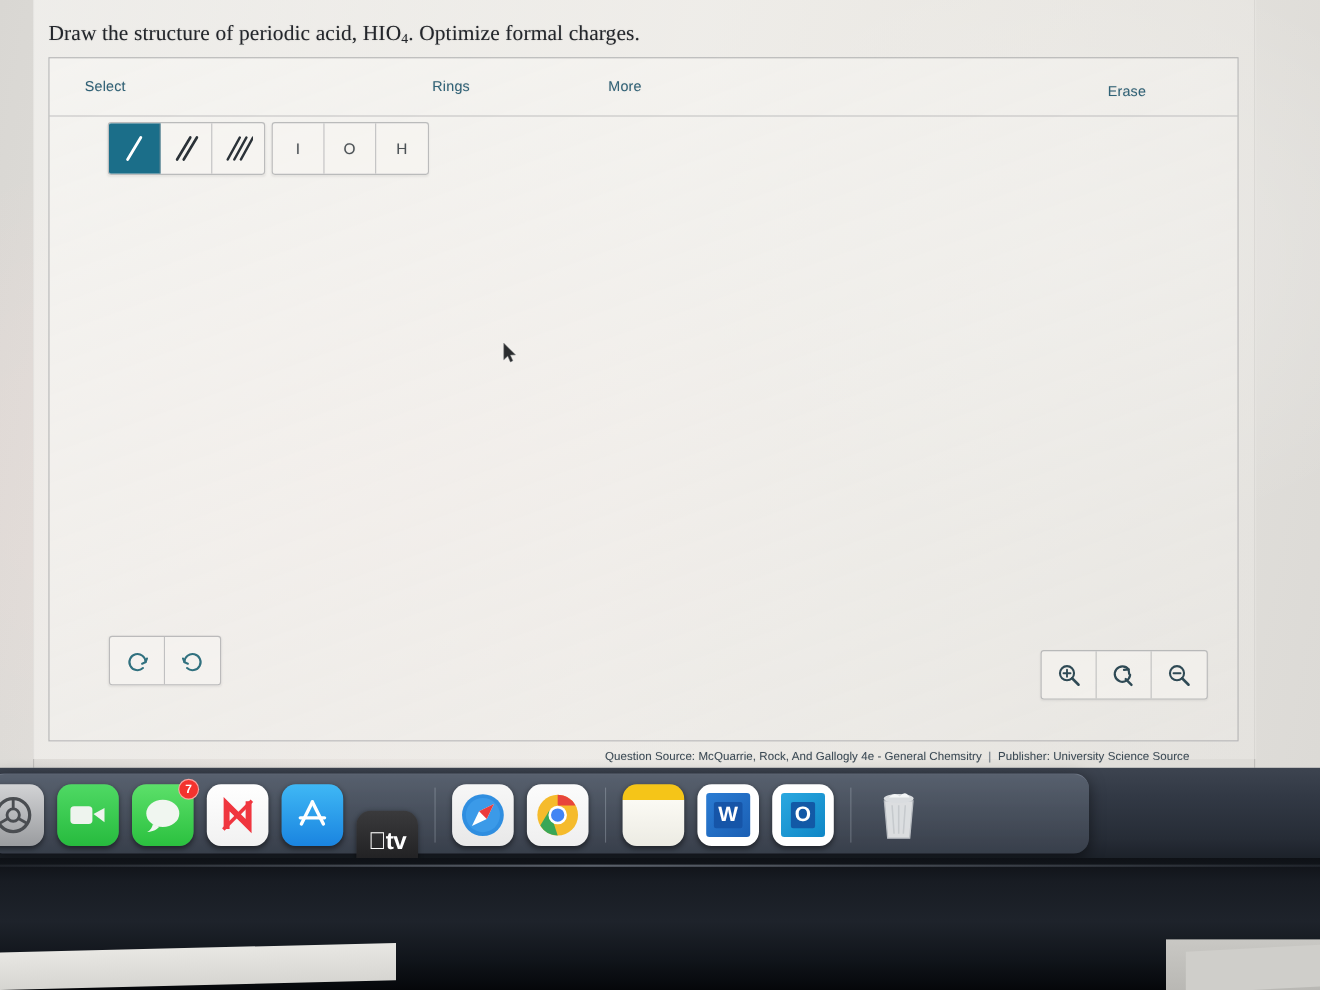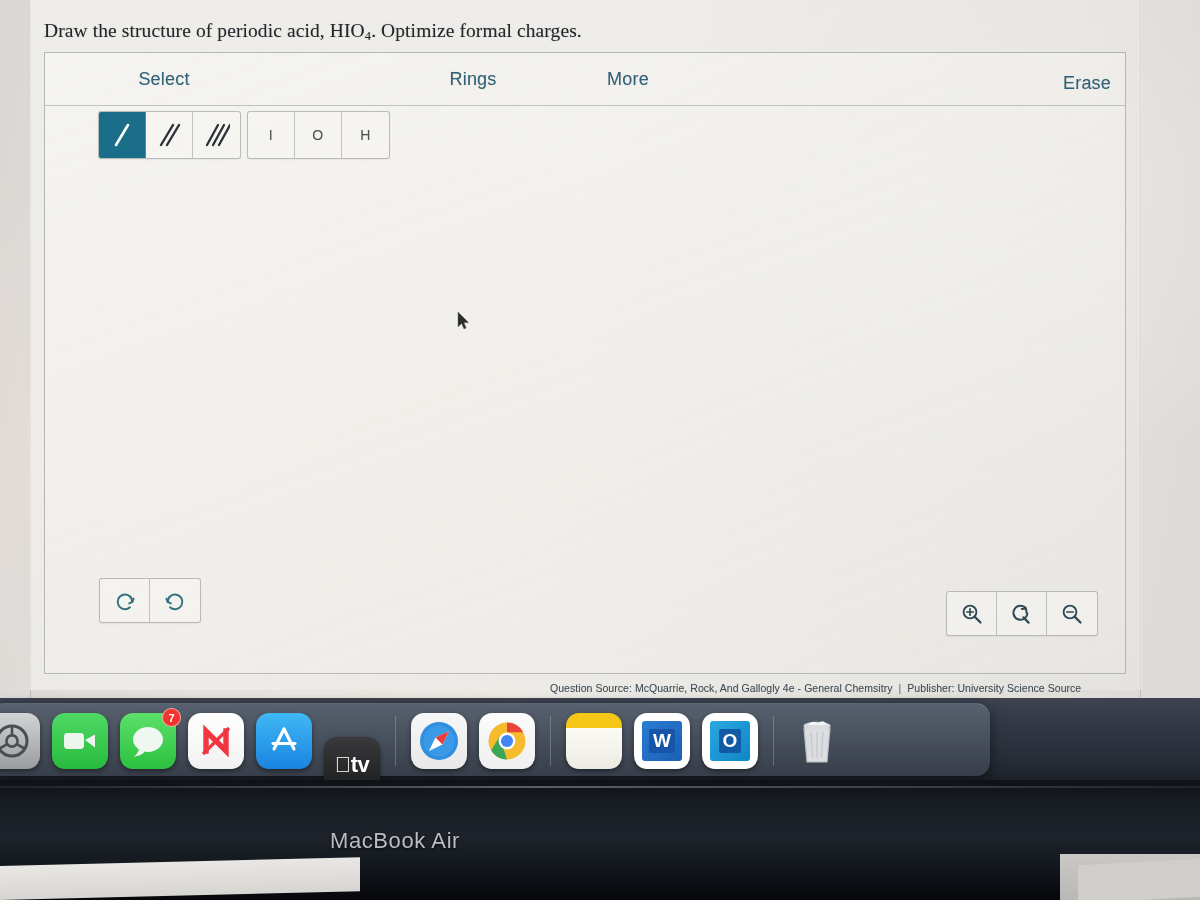--- a/index.html
+++ b/index.html
@@ -49,21 +49,21 @@
     box-sizing:border-box;
   }
 
   
   .tabstrip{
     position:absolute;left:0;top:0;right:0;height:52px;
     border-bottom:1px solid rgba(150,152,155,.55);
   }
   .tab{
     position:absolute;top:6px;height:40px;line-height:40px;
-    text-align:center;font-size:18px;color:#2f6277;
+    text-align:left;font-size:13px;color:#2f6277;
     letter-spacing:.2px;text-shadow:0 0 1px rgba(120,120,120,.35);
     cursor:pointer;
   }
   .tab.active{
     background:#1b6e89;color:#ffffff;border-radius:2px;
     box-shadow:0 1px 3px rgba(0,0,0,.22);
     text-shadow:0 0 1.5px rgba(255,255,255,.4);
   }
   #tab-select{left:32px;width:174px;}
   #tab-draw{left:206px;width:142px;}
@@ -378,17 +378,16 @@
         <line x1="28" y1="16" x2="26.2" y2="42" stroke="#c6cacd" stroke-width="1.4"></line>
         <ellipse cx="22" cy="10" rx="13.5" ry="4.2" fill="#d9dcdf"></ellipse>
         <path d="M13 9 Q18 3 23 8 Q28 2 32 9 Z" fill="#f3f5f6"></path>
       </svg>
     </div>
 
   </div>
 
   <div class="bezel"></div>
   <div class="bezel-hl"></div>
-  <div class="brand">MacBook Air</div>
   <div class="desk-bl"></div>
   <div class="desk-br"></div>
   <div class="desk-br2"></div>
 </div>
 
 </body></html>

